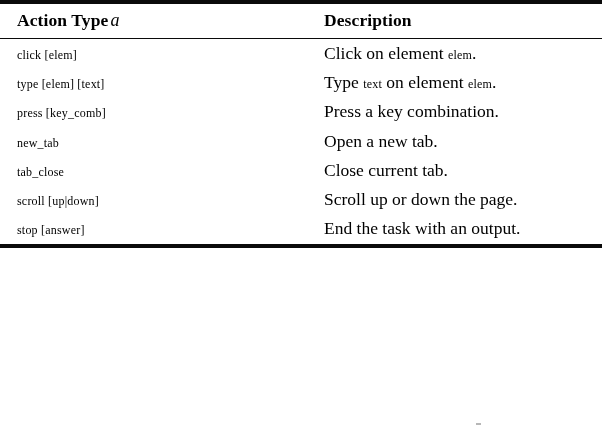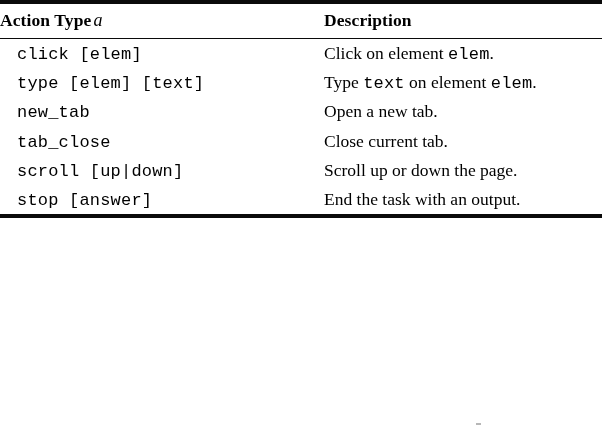--- a/index.html
+++ b/index.html
@@ -35,38 +35,38 @@
     height: 36px;
   }
   th {
     text-align: left;
     vertical-align: middle;
     font-weight: bold;
     font-size: 17.5px;
     padding: 0;
     letter-spacing: 0.1px;
   }
-  th.th-action { }
+  th.th-action { padding-left: 17px; }
   th .mathvar {
     font-style: italic;
     font-weight: normal;
     font-size: 18px;
     padding-left: 2px;
   }
   tbody td {
     height: 29.3px;
     vertical-align: middle;
     padding: 0;
     font-size: 17.5px;
     white-space: nowrap;
   }
   tbody td.action-cell { padding-left: 17px; }
   .mono {
-    font-family: Liberation Mono, monospace;
-    font-size: 17px;
+    font-family: Liberation Serif, serif;
+    font-size: 12px;
     letter-spacing: 0.2px;
   }
   .fragment {
     position: absolute;
     left: 476px;
     top: 423px;
     width: 5px;
     height: 2px;
     background: #909090;
     opacity: 0.65;
@@ -90,20 +90,24 @@
     <tbody id="table-body">
         <tr>
           <td class="action-cell"><span class="mono">click [elem]</span></td>
           <td class="desc-cell"><span>Click on element </span><span class="mono">elem</span><span>.</span></td>
         </tr>
         <tr>
           <td class="action-cell"><span class="mono">type [elem] [text]</span></td>
           <td class="desc-cell"><span>Type </span><span class="mono">text</span><span> on element </span><span class="mono">elem</span><span>.</span></td>
         </tr>
         <tr>
+          <td class="action-cell"><span class="mono">press [key_comb]</span></td>
+          <td class="desc-cell"><span>Press a key combination.</span></td>
+        </tr>
+        <tr>
           <td class="action-cell"><span class="mono">new_tab</span></td>
           <td class="desc-cell"><span>Open a new tab.</span></td>
         </tr>
         <tr>
           <td class="action-cell"><span class="mono">tab_close</span></td>
           <td class="desc-cell"><span>Close current tab.</span></td>
         </tr>
         <tr>
           <td class="action-cell"><span class="mono">scroll [up|down]</span></td>
           <td class="desc-cell"><span>Scroll up or down the page.</span></td>

